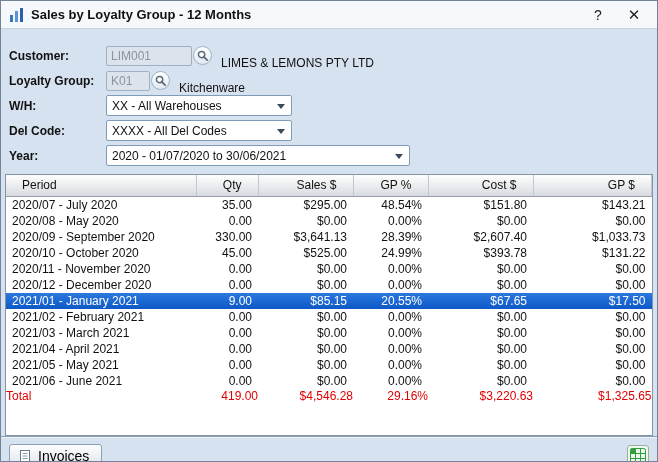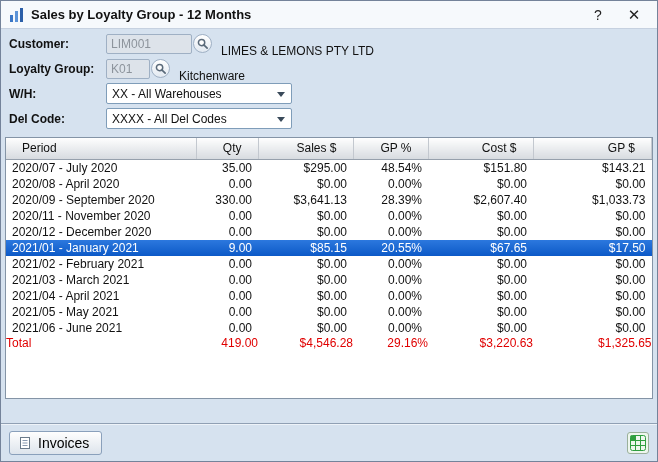--- a/index.html
+++ b/index.html
@@ -26,21 +26,21 @@
     padding: 0 8px; gap: 6px;
   }
   .titlebar .title { font-size: 13px; font-weight: bold; flex: 1; white-space: nowrap; }
   .tb-btn {
     width: 30px; height: 24px;
     display: flex; align-items: center; justify-content: center;
     font-size: 14px; color: #222; cursor: pointer;
   }
   .tb-btn.close { font-size: 15px; }
   
-  .form { padding: 4px 8px 2px 8px; flex: none; }
+  .form { padding: 16px 8px 2px 8px; flex: none; }
   .frow { display: flex; align-items: center; height: 21px; margin-bottom: 4px; }
   .flabel { width: 97px; font-weight: bold; flex: none; }
   .lookup {
     height: 20px; background: #dde3ea; border: 1px solid #9fb0c4; border-radius: 2px;
     color: #8d949c; display: flex; align-items: center; padding: 0 4px;
     flex: none;
   }
   .lookup.customer { width: 86px; }
   .lookup.loyalty  { width: 44px; }
   .mag-btn {
@@ -166,20 +166,27 @@
     </div>
 
     <div class="frow">
       <span class="flabel">Del Code:</span>
       <span class="combo w185">
         <span>XXXX - All Del Codes</span>
         <span class="arrow"></span>
       </span>
     </div>
 
+    <div class="frow">
+      <span class="flabel">Year:</span>
+      <span class="combo w300">
+        <span>2020 - 01/07/2020 to 30/06/2021</span>
+        <span class="arrow"></span>
+      </span>
+    </div>
 
   </div>
 
   <div class="grid-wrap">
     <table>
       <colgroup>
         <col style="width:190px">
           <col style="width:62px">
           <col style="width:95px">
         <col style="width:75px">
@@ -200,34 +207,42 @@
 
       <tr>
             <td>2020/07 - July 2020</td>
             <td class="num">35.00</td>
             <td class="num">$295.00</td>
             <td class="num">48.54%</td>
             <td class="num">$151.80</td>
             <td class="num">$143.21</td>
           </tr>
           <tr>
-            <td>2020/08 - April 2020</td>
+            <td>2020/08 - May 2020</td>
             <td class="num">0.00</td>
             <td class="num">$0.00</td>
             <td class="num">0.00%</td>
             <td class="num">$0.00</td>
             <td class="num">$0.00</td>
           </tr>
           <tr>
             <td>2020/09 - September 2020</td>
             <td class="num">330.00</td>
             <td class="num">$3,641.13</td>
             <td class="num">28.39%</td>
             <td class="num">$2,607.40</td>
             <td class="num">$1,033.73</td>
+          </tr>
+          <tr>
+            <td>2020/10 - October 2020</td>
+            <td class="num">45.00</td>
+            <td class="num">$525.00</td>
+            <td class="num">24.99%</td>
+            <td class="num">$393.78</td>
+            <td class="num">$131.22</td>
           </tr>
           <tr>
             <td>2020/11 - November 2020</td>
             <td class="num">0.00</td>
             <td class="num">$0.00</td>
             <td class="num">0.00%</td>
             <td class="num">$0.00</td>
             <td class="num">$0.00</td>
           </tr>
           <tr>

